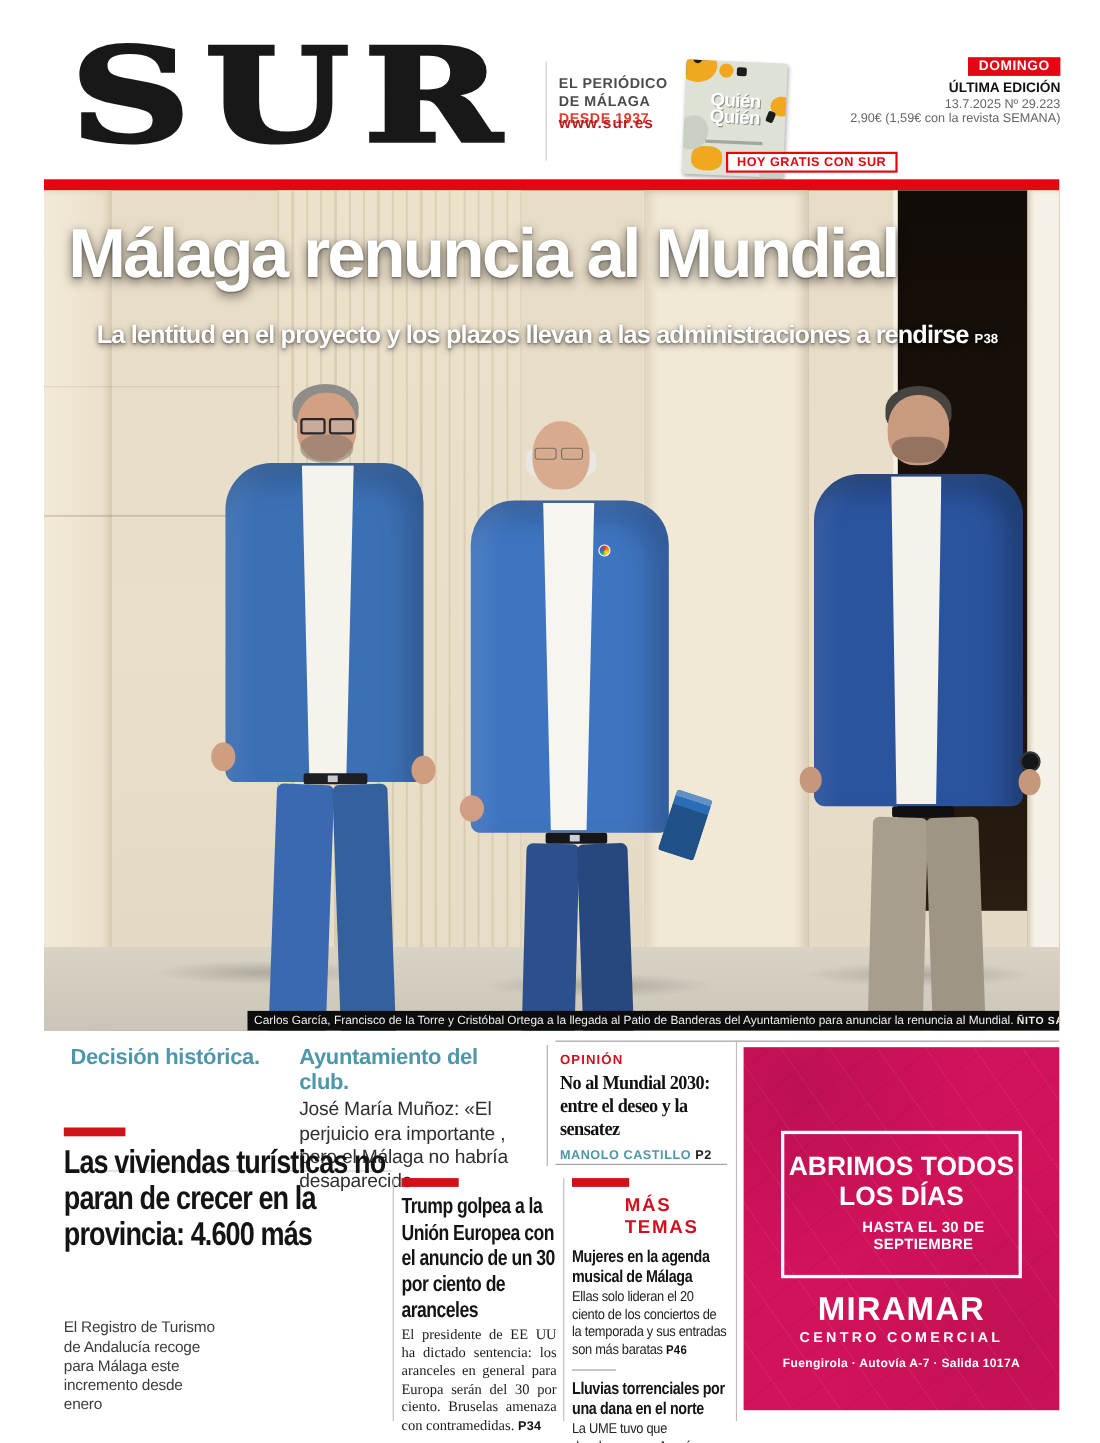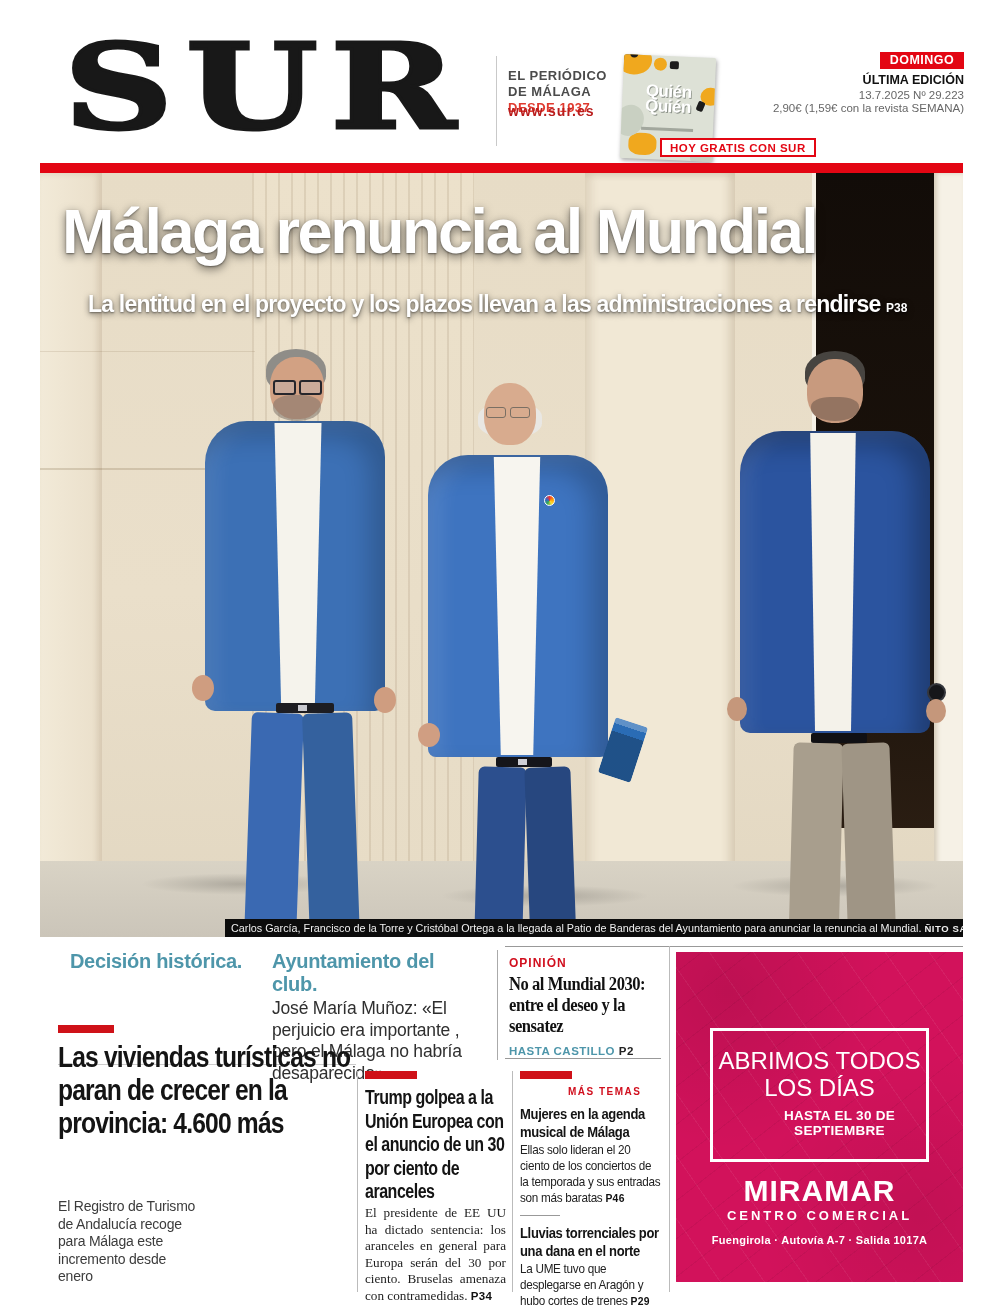--- a/index.html
+++ b/index.html
@@ -127,41 +127,41 @@
   .legL3{left:86px;top:392px;width:50px;height:210px;background:#a89e8d;border-radius:6px 6px 0 0;transform:rotate(1.5deg);}
   .legR3{left:140px;top:392px;width:48px;height:210px;background:#9f9585;border-radius:6px 6px 0 0;transform:rotate(-2deg);}
   .watch3{left:222px;top:332px;width:15px;height:15px;border-radius:50%;background:#15161a;border:2px solid #34363c;}
   .handR3{left:221px;top:348px;width:20px;height:24px;background:#c5977b;border-radius:50%;}
   .handL3{left:22px;top:346px;width:20px;height:24px;background:#c5977b;border-radius:50%;}
 
   
   .quote{top:950px;width:204px;}
   .quote .kick{font-size:20px;font-weight:800;color:#4e96aa;letter-spacing:-.3px;margin-bottom:2px;}
   .quote .txt{font-size:17.5px;line-height:21.5px;color:#2f2f2f;letter-spacing:-.2px;}
-  .q1{left:54px;text-align:center;} .q2{left:272px;width:208px;}
+  .q1{left:64px;} .q2{left:272px;width:208px;}
 
   .vrule{width:1px;background:#aaa;}
   .hrule{height:1px;background:#999;}
 
   .opinion{left:509px;top:956px;width:156px;}
   .op-label{font-size:12px;font-weight:800;color:#d10f1e;letter-spacing:1px;}
   .op-head{margin-top:4px;font-family:"Liberation Serif",serif;font-size:18px;font-weight:bold;color:#111;
         line-height:21px;letter-spacing:-.5px;transform:scaleX(.92);transform-origin:left top;width:170px;}
   .op-author{margin-top:8px;font-size:11.5px;font-weight:800;color:#4e96aa;letter-spacing:.5px;}
   .op-author .pg{color:#222;}
 
   
   .ad{left:676px;top:952px;width:287px;height:330px;background:#d2125b;color:#fff;overflow:hidden;
       background-image:
         radial-gradient(circle at 18% 12%,rgba(0,0,0,.10),transparent 42%),
         radial-gradient(circle at 85% 80%,rgba(0,0,0,.08),transparent 45%),
         repeating-linear-gradient(55deg,rgba(255,255,255,.06) 0 1px,transparent 1px 36px),
         repeating-linear-gradient(-38deg,rgba(0,0,0,.05) 0 1px,transparent 1px 30px);}
   .ad-box{position:absolute;left:34px;top:76px;width:213px;height:112px;border:3px solid #fff;text-align:center;padding-top:16px;}
-  .ad-line1,.ad-line2{font-size:24px;font-weight:400;line-height:27px;letter-spacing:0;text-align:center;}
+  .ad-line1,.ad-line2{font-size:24px;font-weight:700;line-height:27px;letter-spacing:0;text-align:center;}
   .ad-line3{font-size:13.5px;font-weight:bold;margin-top:7px;letter-spacing:.3px;margin-left:40px;}
   .ad-brand{position:absolute;left:0;top:222px;width:100%;text-align:center;font-size:30px;font-weight:800;letter-spacing:1px;}
   .ad-brand-sub{position:absolute;left:0;top:256px;width:100%;text-align:center;font-size:13px;font-weight:bold;letter-spacing:3px;}
   .ad-addr{position:absolute;left:0;top:282px;width:100%;text-align:center;font-size:11px;font-weight:bold;letter-spacing:.3px;}
 
   
   .kbar{height:8px;background:#cf1118;}
   .art-head{font-weight:800;color:#141414;transform-origin:left top;}
   .serif-body{font-family:"Liberation Serif",serif;color:#1c1c1c;text-align:justify;}
   .pgnum{font-family:"Liberation Sans",sans-serif;font-weight:800;font-size:11.5px;color:#111;letter-spacing:.3px;}
@@ -169,21 +169,21 @@
   .viv{left:58px;top:1025px;width:294px;}
   .viv .art-head{margin-top:7px;font-size:30px;line-height:33px;letter-spacing:-1px;transform:scaleX(.82);width:358px;}
   .viv-deck{left:58px;top:1198px;width:138px;font-size:14px;line-height:17.5px;color:#3c3c3c;letter-spacing:-.2px;}
   .viv-body{left:206px;top:1195px;width:147px;font-size:13.2px;line-height:16.5px;}
 
   .trump{left:365px;top:1071px;width:141px;}
   .trump .art-head{margin-top:7px;font-size:20px;line-height:23.5px;letter-spacing:-.6px;transform:scaleX(.8);width:176px;}
   .trump-body{left:365px;top:1205px;width:141px;font-size:13.2px;line-height:16.5px;}
 
   .mt{left:520px;top:1071px;width:142px;}
-  .mt-label{margin-top:7px;font-size:10px;font-weight:800;color:#d10f1e;letter-spacing:1.5px;padding-left:48px;}
+  .mt-label{margin-top:7px;font-size:17px;font-weight:800;color:#d10f1e;letter-spacing:1.5px;padding-left:48px;}
   .mt-item-head{font-size:15.5px;font-weight:800;line-height:17.5px;letter-spacing:-.4px;color:#141414;
         transform:scaleX(.84);transform-origin:left top;width:169px;}
   .mt-item-body{font-size:13px;line-height:16px;color:#222;letter-spacing:-.3px;
         transform:scaleX(.9);transform-origin:left top;width:158px;margin-top:2px;}
   .mt-div{width:40px;height:1px;background:#999;margin:9px 0 8px 0;}
 </style>
 </head>
 <body>
 
 <div class="page">
@@ -302,21 +302,21 @@
     <div class="txt">José María Muñoz: «El perjuicio era importante , pero el Málaga no habría desaparecido»</div>
   </div>
 
   <div class="abs vrule" style="left:497px;top:950px;height:110px;"></div>
   <div class="abs hrule" style="left:505px;top:946px;width:458px;"></div>
 
   <div class="abs opinion">
     <div class="op-label">OPINIÓN</div>
     <div class="op-head">No al Mundial 2030: entre el deseo y la sensatez</div>
     <div class="op-author">
-      <span>HASTA CASTILLO</span>
+      <span>MANOLO CASTILLO</span>
       <span class="pg">P2</span>
     </div>
   </div>
   <div class="abs hrule" style="left:505px;top:1058px;width:156px;"></div>
   <div class="abs vrule" style="left:669px;top:946px;height:346px;background:#bbb;"></div>
 
   <div class="abs ad">
     <div class="ad-box">
       <div class="ad-line1">ABRIMOS TODOS</div>
       <div class="ad-line2">LOS DÍAS</div>

